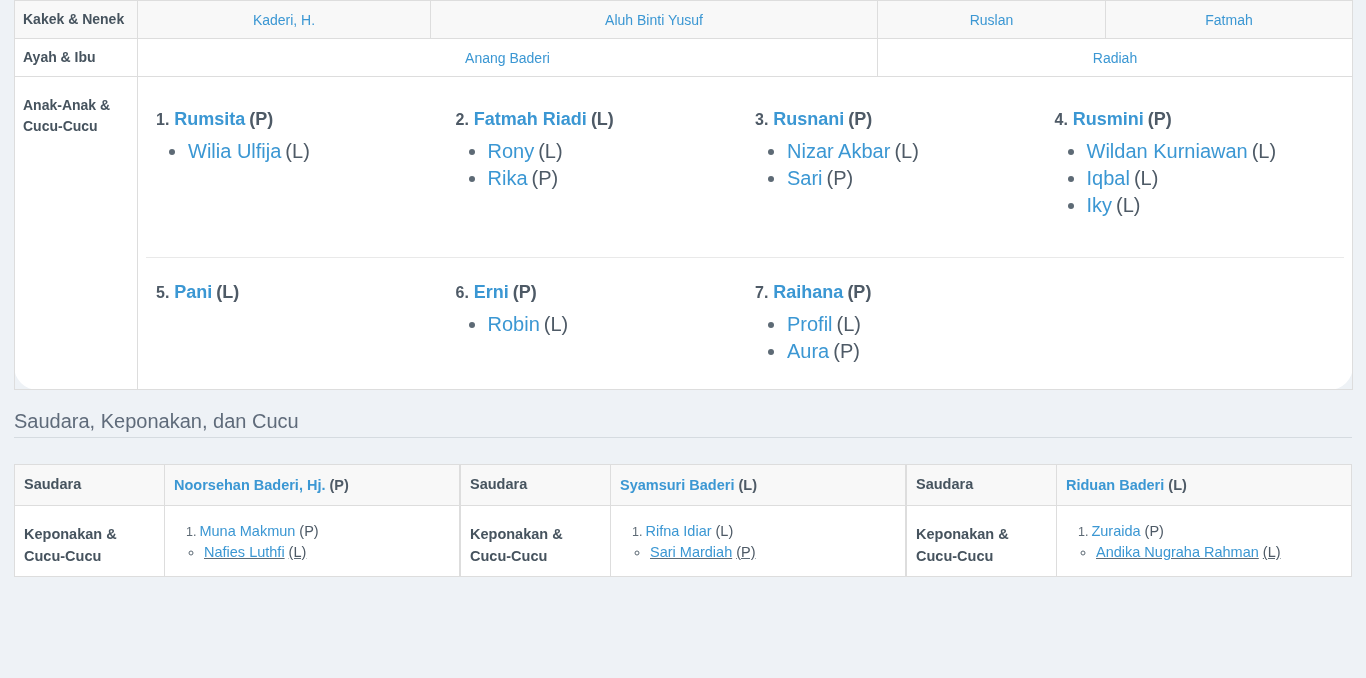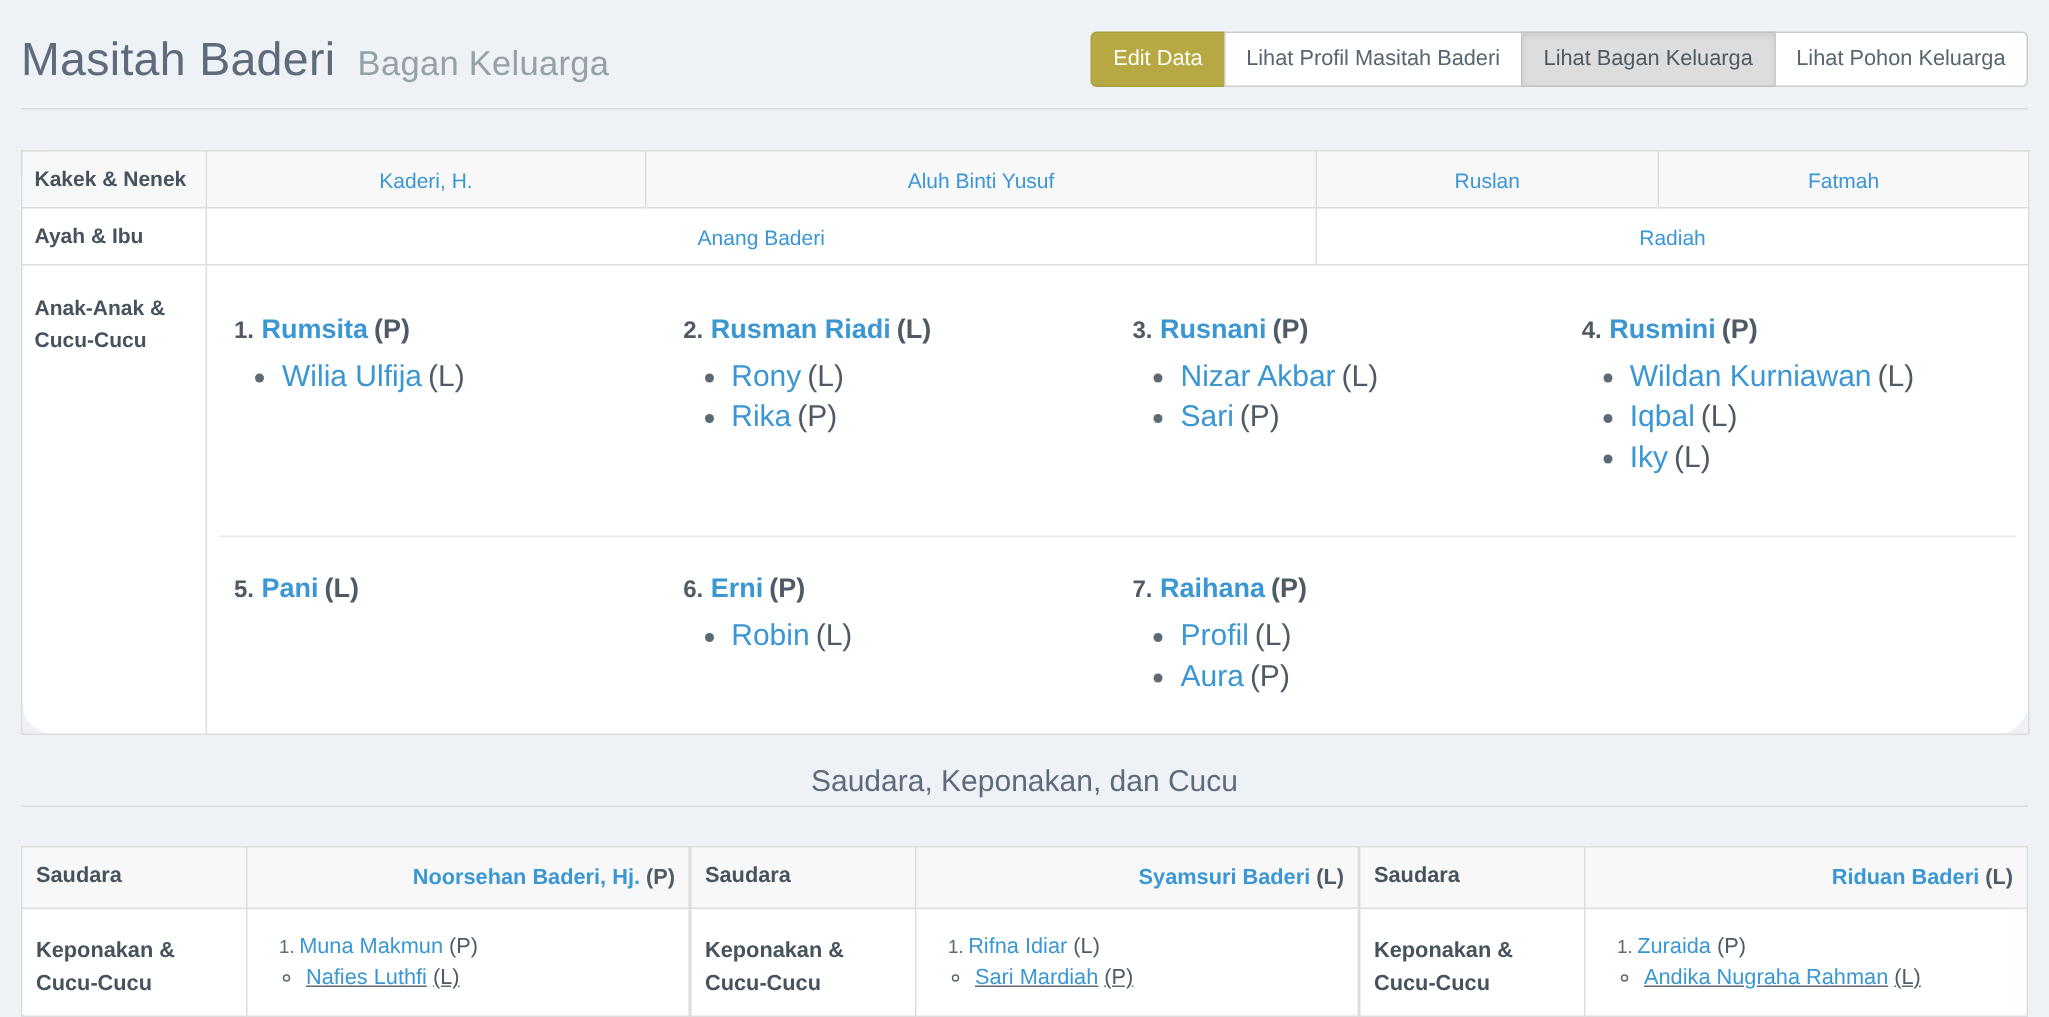--- a/index.html
+++ b/index.html
@@ -55,53 +55,41 @@
   .child-header { font-size: 18px; margin: 24px 0 2px; }
   .child-header .num { color: #4e5a66; font-weight: 600; margin-right: 5px; font-size: 16px; }
   .child-header .plink { font-weight: 700; }
   .child-header .suffix { font-weight: 700; }
   ul.kids { margin: 10px 0 0; padding-left: 32px; list-style: disc; }
   ul.kids li { margin: 4px 0; font-size: 20px; color: #5d6a75; }
 
   
   h2.section-heading {
     font-size: 20px; font-weight: 400; color: #5f6b7a;
-    border-bottom: 1px solid #d5dbe0; padding-bottom: 4px; margin: 20px 0 26px; text-align: center;
+    border-bottom: 1px solid #d5dbe0; padding-bottom: 4px; margin: 20px 0 26px;
   }
   .cards { display: flex; }
   .card { flex: 1; }
   table.sib { width: 100%; border-collapse: collapse; background: #fff; table-layout: fixed; }
   table.sib th, table.sib td { border: 1px solid #ddd; padding: 9px; font-size: 14.5px; }
   table.sib th.rowlabel { width: 150px; }
-  td.sibname { text-align: right; }
+  td.sibname { text-align: left; }
   td.sibname .plink { font-weight: 700; }
   td.sibname .suffix { font-weight: 700; }
   td.nephewcell { vertical-align: top; padding: 12px 9px 30px; }
   .n-item { margin-top: 8px; font-size: 14.5px; padding-left: 12px; }
   .n-item .num { font-size: 12.5px; color: #5d6a75; margin-right: 3px; }
   ul.subkids { list-style: circle; padding-left: 30px; margin: 5px 0 0; text-decoration: underline; }
   ul.subkids li { margin: 3px 0; font-size: 14.5px; color: #5d6a75; }
 </style>
 </head>
 <body>
 
 <div class="page">
 
-  <div class="page-header">
-    <h1 class="title">
-      <span>Masitah Baderi</span>
-      <span class="subtitle">Bagan Keluarga</span>
-    </h1>
-    <div class="btn-group">
-      <button class="btn olive">Edit Data</button>
-      <button class="btn">Lihat Profil Masitah Baderi</button>
-      <button class="btn active">Lihat Bagan Keluarga</button>
-      <button class="btn">Lihat Pohon Keluarga</button>
-    </div>
-  </div>
 
   <table class="family">
     <colgroup>
       <col style="width:123px">
         <col style="width:293px">
         <col style="width:447px">
         <col style="width:228px">
         <col style="width:247px">
     </colgroup>
     <tbody>
@@ -137,21 +125,21 @@
           <div class="child">
             <div class="child-header">
               <span class="num">1.</span><a class="plink">Rumsita</a><span class="suffix">(P)</span>
             </div>
             <ul class="kids">
               <li><a class="plink">Wilia Ulfija</a><span class="suffix">(L)</span></li>
             </ul>
           </div>
           <div class="child">
             <div class="child-header">
-              <span class="num">2.</span><a class="plink">Rusman Riadi</a><span class="suffix">(L)</span>
+              <span class="num">2.</span><a class="plink">Fatmah Riadi</a><span class="suffix">(L)</span>
             </div>
             <ul class="kids">
               <li><a class="plink">Rony</a><span class="suffix">(L)</span></li>
               <li><a class="plink">Rika</a><span class="suffix">(P)</span></li>
             </ul>
           </div>
           <div class="child">
             <div class="child-header">
               <span class="num">3.</span><a class="plink">Rusnani</a><span class="suffix">(P)</span>
             </div>

